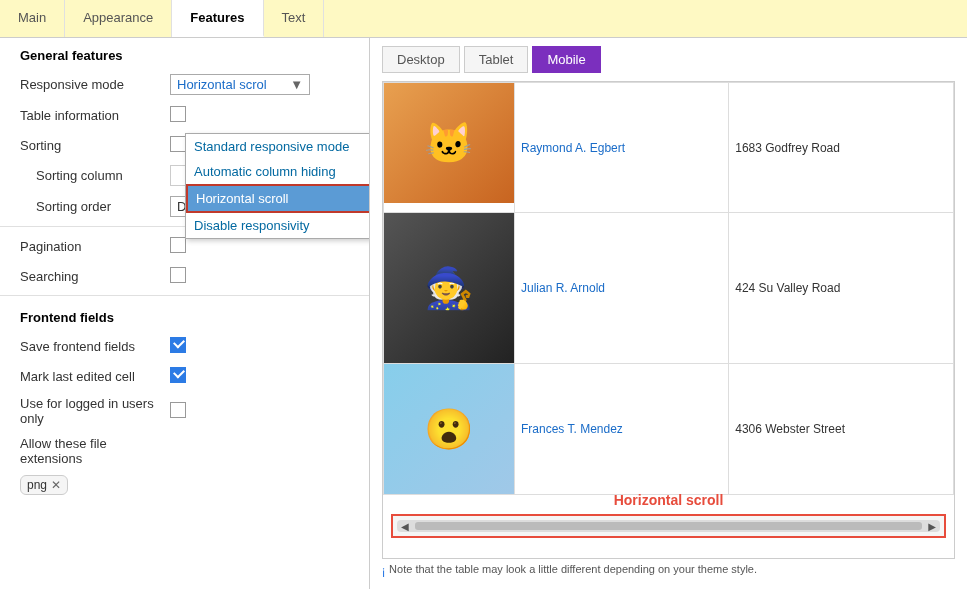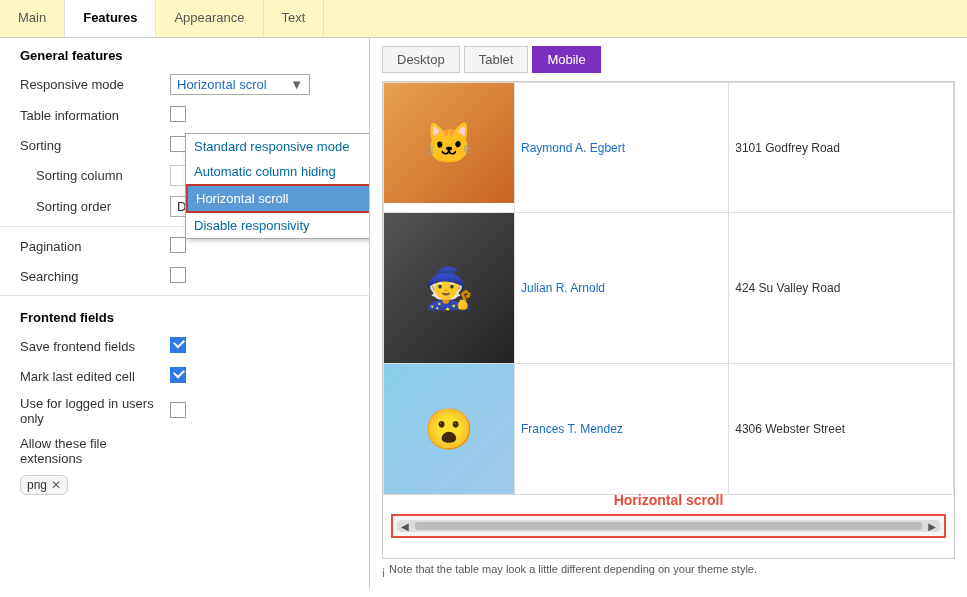--- a/index.html
+++ b/index.html
@@ -316,22 +316,22 @@
     
     .form-row.indented label {
       padding-left: 16px;
     }
   </style>
 </head>
 <body>
 
 <div class="top-nav">
   <div class="nav-tab">Main</div>
+  <div class="nav-tab">Appearance</div>
   <div class="nav-tab active">Features</div>
-  <div class="nav-tab">Appearance</div>
   <div class="nav-tab">Text</div>
 </div>
 
 <div class="layout">
 
   <div class="left-panel">
 
     <div class="section-title">General features</div>
 
     <div class="form-row">
@@ -450,21 +450,21 @@
         <tbody>
 
           <tr>
             <td class="img-cell">
               <div class="avatar-cat">🐱</div>
             </td>
             <td style="color:#1a6cc8; vertical-align:middle;">
               <span>Raymond A. Egbert</span>
             </td>
             <td style="vertical-align:middle; color:#333;">
-              <span>3101 Godfrey Road</span>
+              <span>1683 Godfrey Road</span>
             </td>
           </tr>
 
           <tr>
             <td class="img-cell">
               <div class="avatar-dark">🧙</div>
             </td>
             <td style="color:#1a6cc8; vertical-align:middle;">
               <span>Julian R. Arnold</span>
             </td>

